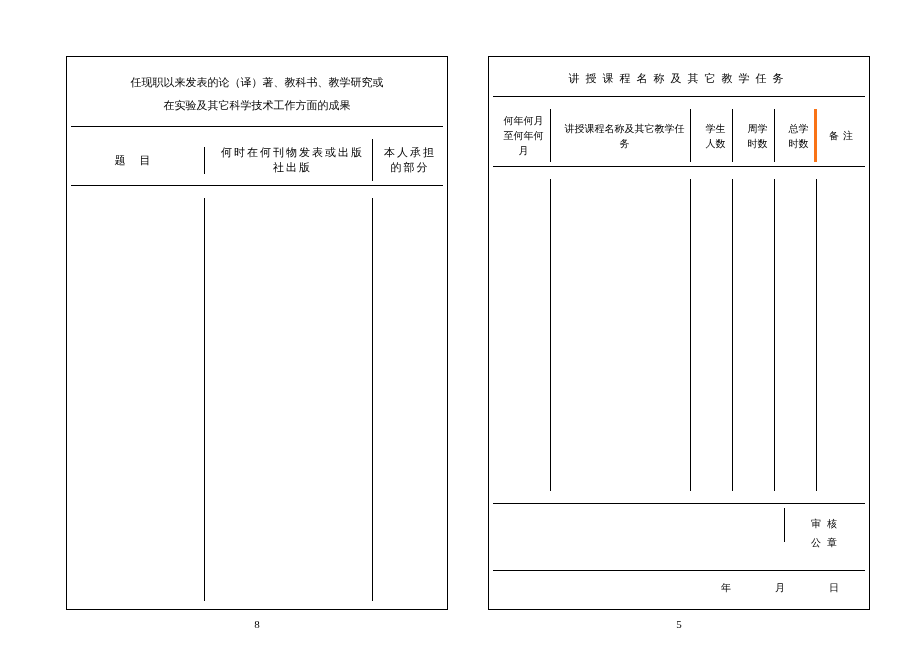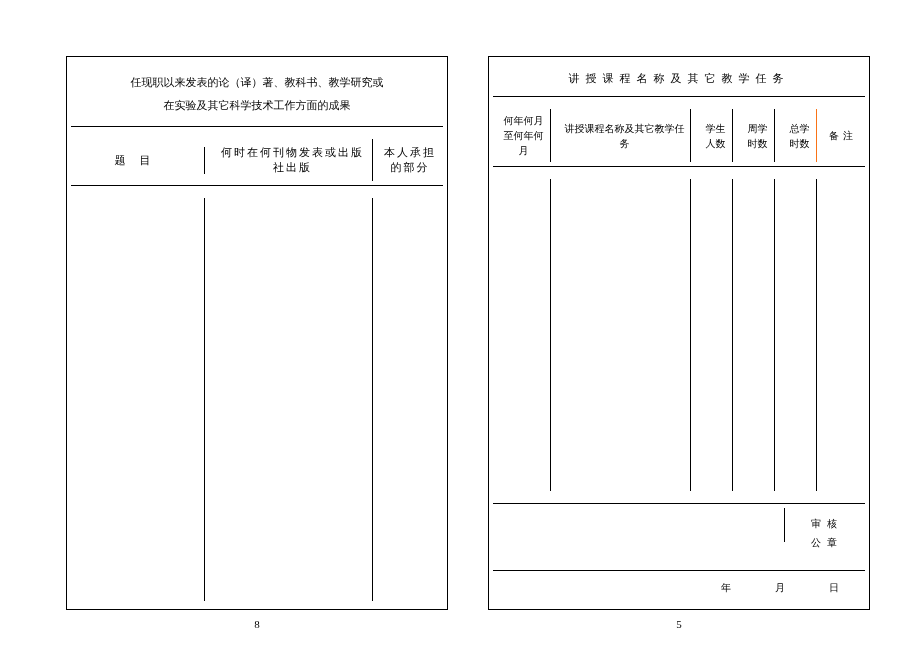--- a/index.html
+++ b/index.html
@@ -75,21 +75,21 @@
       justify-content: center;
       text-align: center;
       padding: 4px 2px;
       line-height: 1.5;
       font-size: 10px;
     }
     .rh-col1 { width: 54px; border-right: 1px solid #000; }
     .rh-col2 { width: 132px; border-right: 1px solid #000; }
     .rh-col3 { width: 34px; border-right: 1px solid #000; }
     .rh-col4 { width: 34px; border-right: 1px solid #000; }
-    .rh-col5 { width: 34px; border-right: 1px solid #f97316; }
+    .rh-col5 { width: 34px; border-right: 3px solid #f97316; }
     .rh-col6 { flex: 1; letter-spacing: 4px; }
     .right-middle {
       flex: 1;
       display: flex;
     }
     .rm-col1 { width: 54px; border-right: 1px solid #000; }
     .rm-col2 { width: 132px; border-right: 1px solid #000; }
     .rm-col3 { width: 34px; border-right: 1px solid #000; }
     .rm-col4 { width: 34px; border-right: 1px solid #000; }
     .rm-col5 { width: 34px; border-right: 1px solid #000; }

